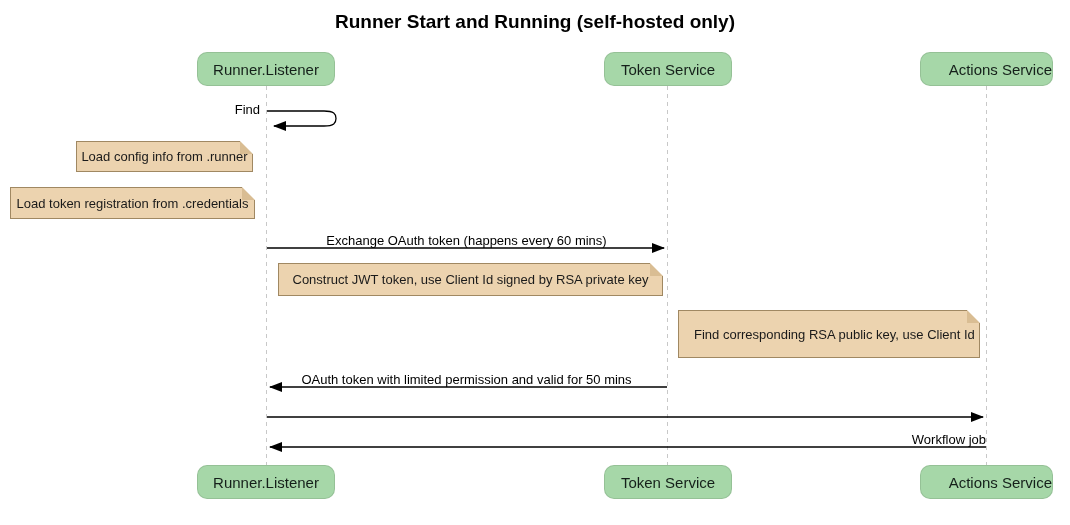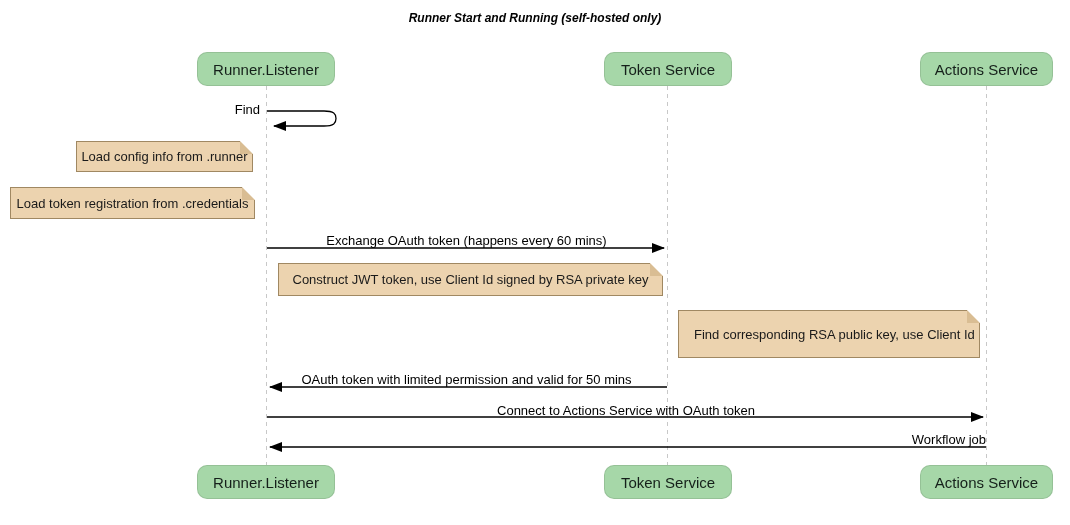--- a/index.html
+++ b/index.html
@@ -2,31 +2,31 @@
 <html><head>
 <meta charset="utf-8">
 <style>
   html,body{margin:0;padding:0;background:#ffffff;}
   #diagram{
     position:relative;width:1070px;height:525px;background:#ffffff;
     font-family:"Liberation Sans", sans-serif;color:#111;overflow:hidden;
   }
   .title{
     position:absolute;left:0;top:11px;width:1070px;text-align:center;
-    font-size:12px;font-weight:bold;color:#000;font-style:italic;
+    font-size:19px;font-weight:bold;color:#000;
   }
   svg.layer{position:absolute;left:0;top:0;width:1070px;height:525px;}
   .actor{
     position:absolute;height:34px;display:flex;align-items:center;justify-content:center;
     background:var(--participant-fill);border:1px solid rgba(0,0,0,0.10);
     border-radius:10px;font-size:15px;color:#15201a;box-sizing:border-box;
   }
   .actor.runner{left:197px;width:138px;text-align:right;}
   .actor.token{left:604px;width:128px;}
-  .actor.actions{left:920px;width:133px;}
+  .actor.actions{left:920px;width:133px;justify-content:flex-end;}
   .actor.top{top:52px;}
   .actor.bottom{top:465px;}
   .msg{
     position:absolute;font-size:13px;color:#000;white-space:nowrap;
   }
   .msg.start{left:200px;top:102px;width:60px;text-align:right;}
   .msg.exchange{left:266px;top:233px;width:401px;text-align:center;}
   .msg.oauthret{left:266px;top:372px;width:401px;text-align:center;}
   .msg.connect{left:266px;top:403px;width:720px;text-align:center;}
   .msg.workflow{left:266px;top:432px;width:720px;text-align:right;}
@@ -94,21 +94,20 @@
   <div class="actor token bottom">
     <span>Token Service</span>
   </div>
   <div class="actor actions bottom">
     <span>Actions Service</span>
   </div>
 
   <div class="msg start">Find</div>
   <div class="msg exchange">Exchange OAuth token (happens every 60 mins)</div>
   <div class="msg oauthret">OAuth token with limited permission and valid for 50 mins</div>
-  <div class="msg connect">Connect to Actions Service with OAuth token</div>
   <div class="msg workflow">Workflow job</div>
 
   <div class="note n1">
     <span>Load config info from .runner</span>
   </div>
   <div class="note n2">
     <span>Load token registration from .credentials</span>
   </div>
   <div class="note n3">
     <span>Construct JWT token, use Client Id signed by RSA private key</span>

